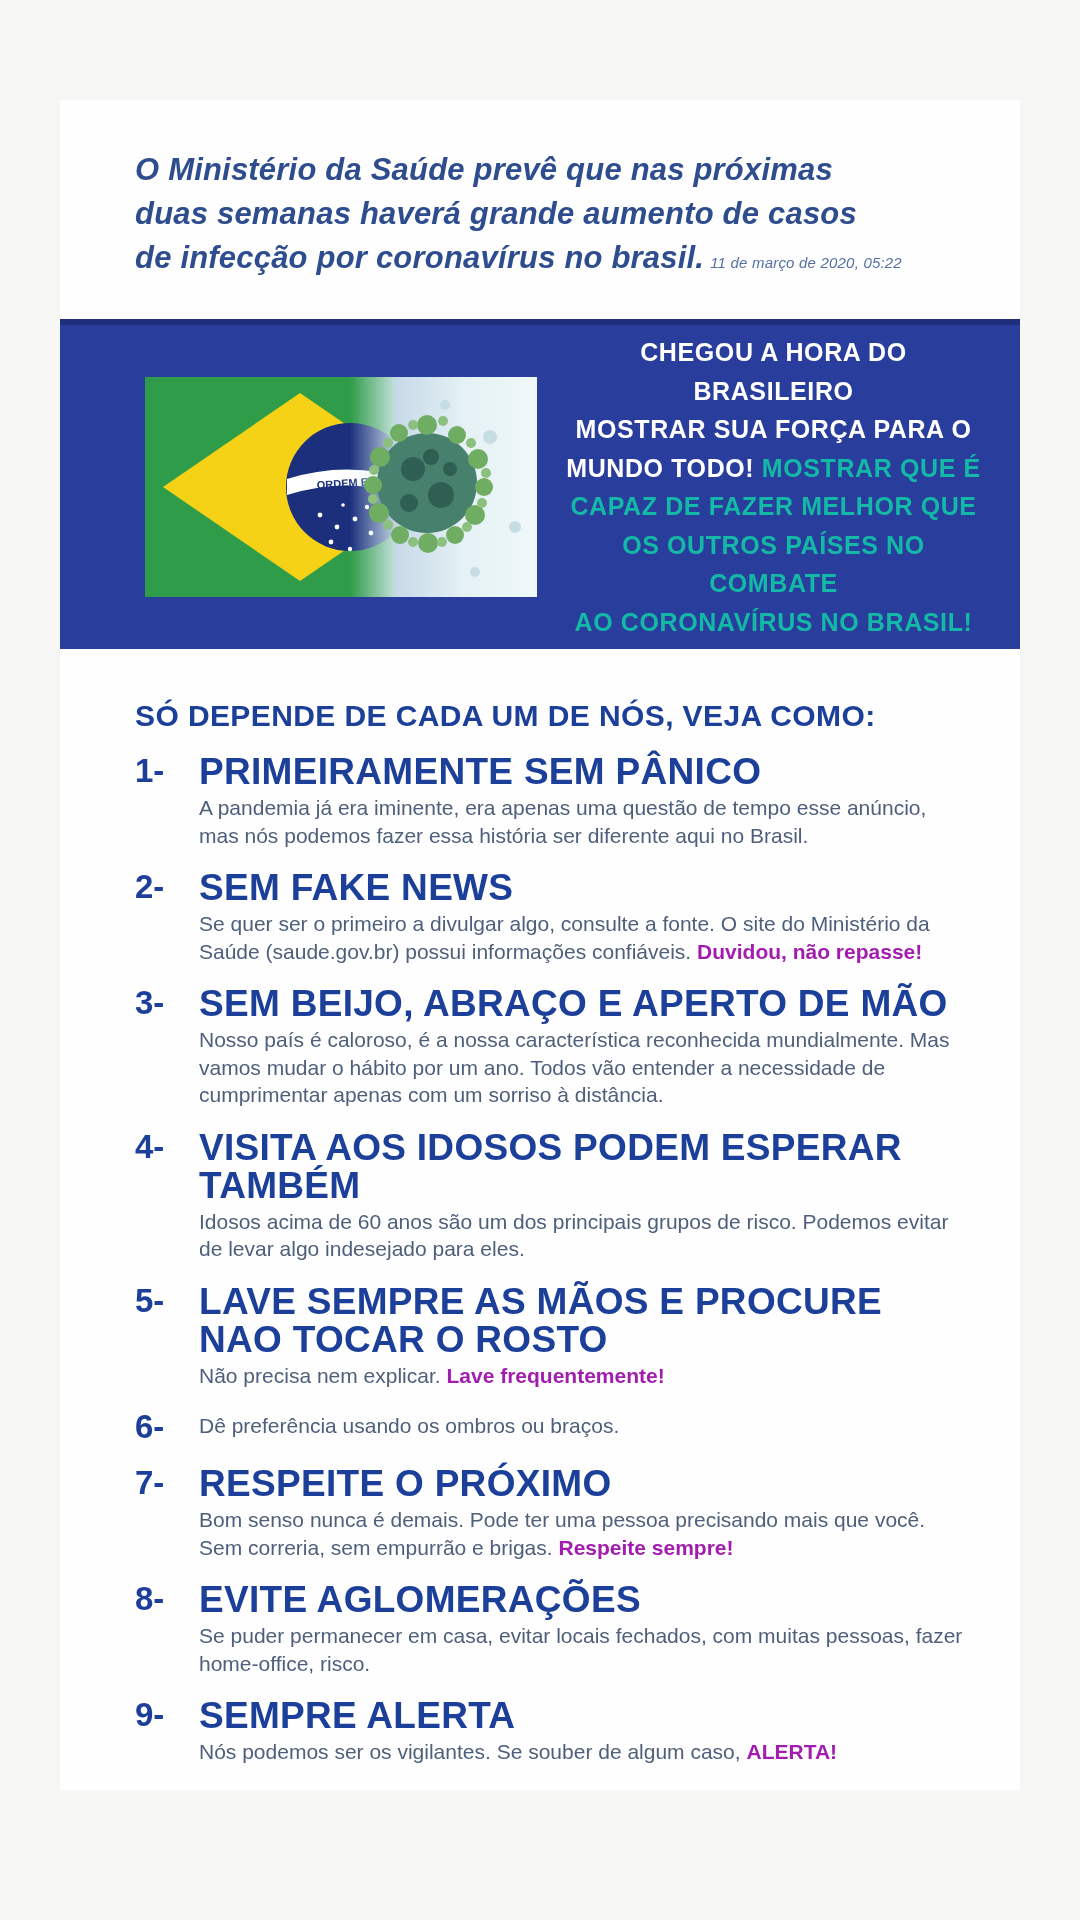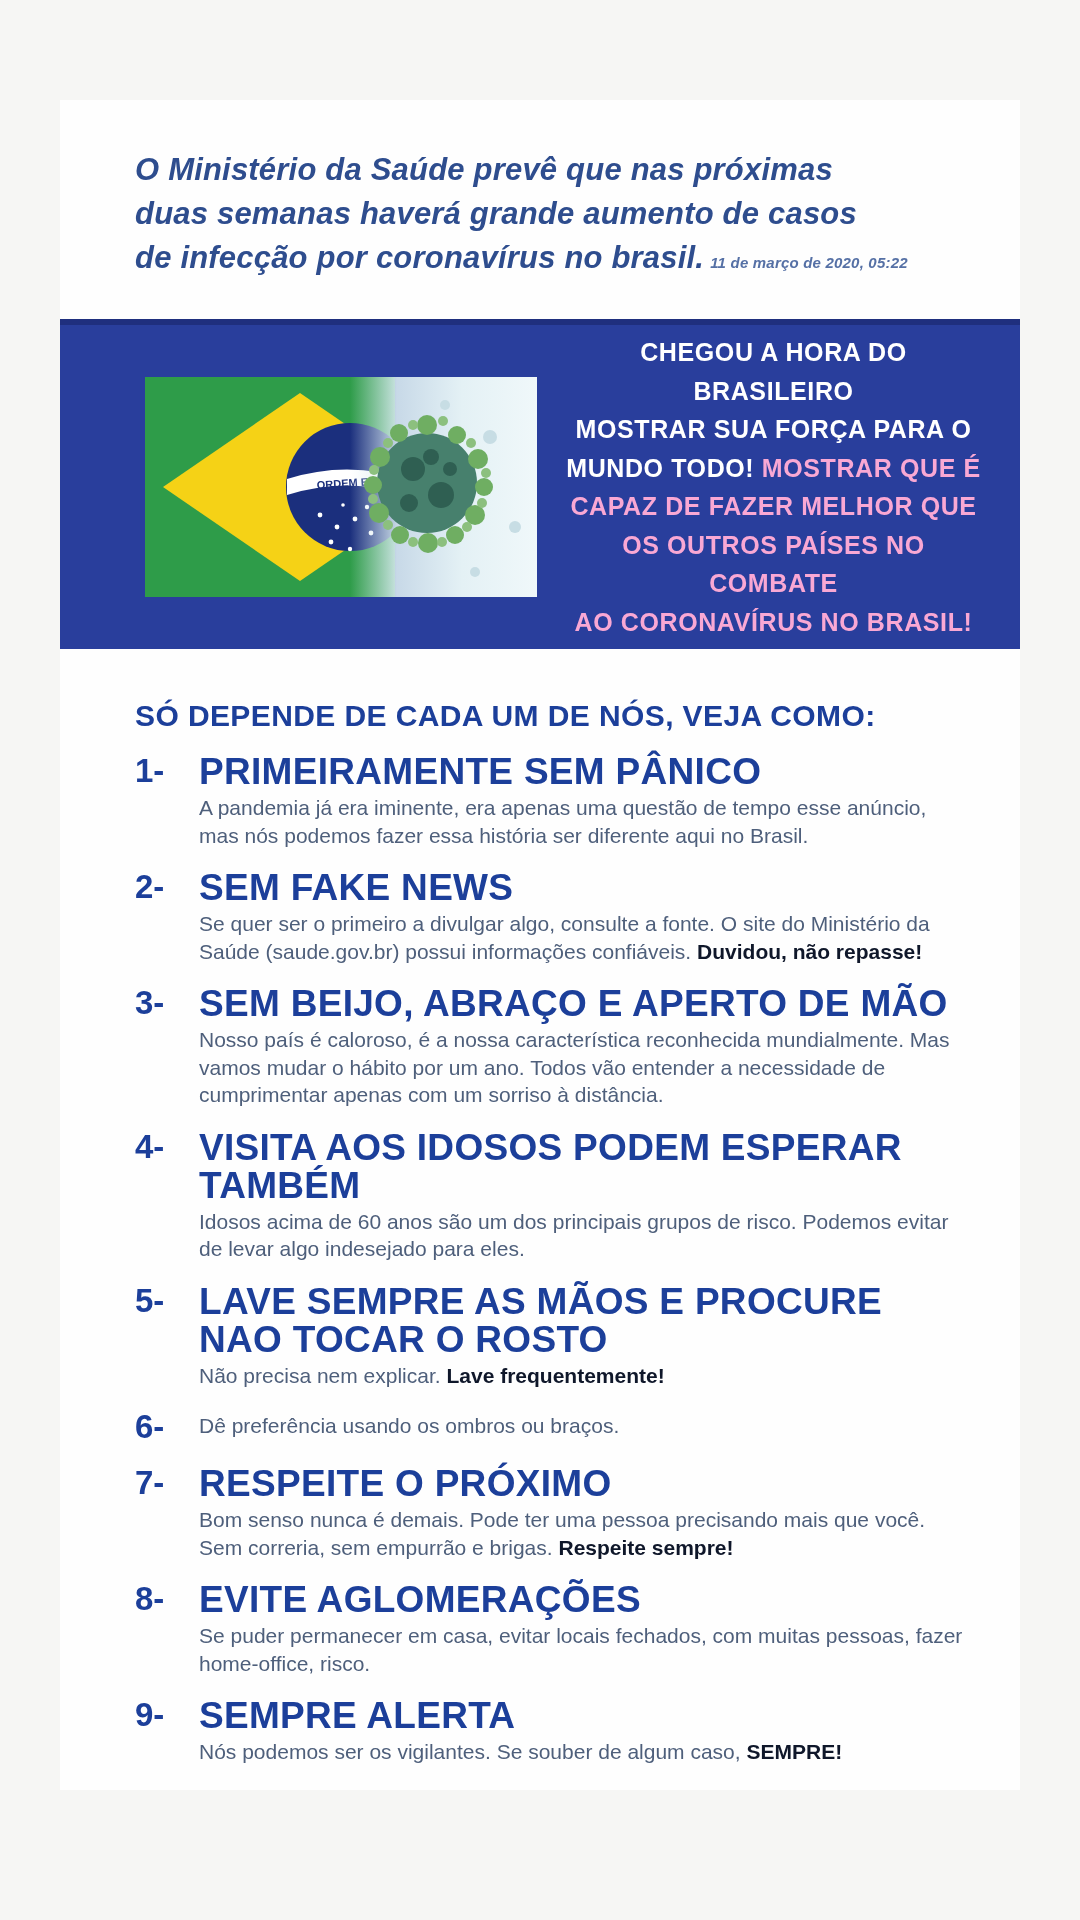--- a/index.html
+++ b/index.html
@@ -22,21 +22,21 @@
   .title-line {
     font-style: italic;
     font-weight: 600;
     font-size: 31px;
     line-height: 44px;
     color: #2e4d8e;
     letter-spacing: 0.2px;
   }
   .title-date {
     font-style: italic;
-    font-weight: 700;
+    font-weight: 400;
     font-size: 15px;
     color: #5570a5;
     margin-left: 6px;
     letter-spacing: 0.2px;
   }
   
   .banner {
     margin-top: 34px;
     height: 330px;
     background: #293e9c;
@@ -51,21 +51,21 @@
     text-align: center;
     padding: 0 30px 0 20px;
   }
   .b-line {
     font-weight: 700;
     font-size: 25px;
     line-height: 38.5px;
     letter-spacing: 0.6px;
   }
   .b-white { color: #ffffff; }
-  .b-yellow { color: #f9a8d4; }
+  .b-yellow { color: #14b8a6; }
   
   .list-heading {
     margin: 50px 60px 0 75px;
     font-weight: 700;
     font-size: 30px;
     color: #1c3f9a;
     letter-spacing: 0.4px;
   }
   .items { margin: 0 55px 0 75px; }
   .item { display: flex; margin-top: 20px; }
@@ -86,21 +86,21 @@
     letter-spacing: 0.3px;
     max-width: 780px;
   }
   .item-body {
     margin-top: 3px;
     font-size: 21px;
     line-height: 27.5px;
     color: #4e5f7b;
     max-width: 770px;
   }
-  .item-body b { color: #0f172a; font-weight: 700; }
+  .item-body b { color: #a21caf; font-weight: 700; }
 </style>
 </head>
 <body>
 
 <div class="card">
 
   <div class="title-block">
     <div class="title-line">O Ministério da Saúde prevê que nas próximas</div>
     <div class="title-line">duas semanas haverá grande aumento de casos</div>
     <div class="title-line"><span>de infecção por coronavírus no brasil.</span><span class="title-date">11 de março de 2020, 05:22</span></div>
@@ -257,18 +257,18 @@
     <div class="item-main">
       <div class="item-title">EVITE AGLOMERAÇÕES</div>
       <div class="item-body"><span>Se puder permanecer em casa, evitar locais fechados, com muitas pessoas, fazer home-office, risco.</span><b></b></div>
     </div>
   </div>
 
   <div class="item">
     <div class="item-num">9-</div>
     <div class="item-main">
       <div class="item-title">SEMPRE ALERTA</div>
-      <div class="item-body"><span>Nós podemos ser os vigilantes. Se souber de algum caso, </span><b>SEMPRE!</b></div>
+      <div class="item-body"><span>Nós podemos ser os vigilantes. Se souber de algum caso, </span><b>ALERTA!</b></div>
     </div>
   </div>
 </div>
 
 </div>
 
 </body></html>

